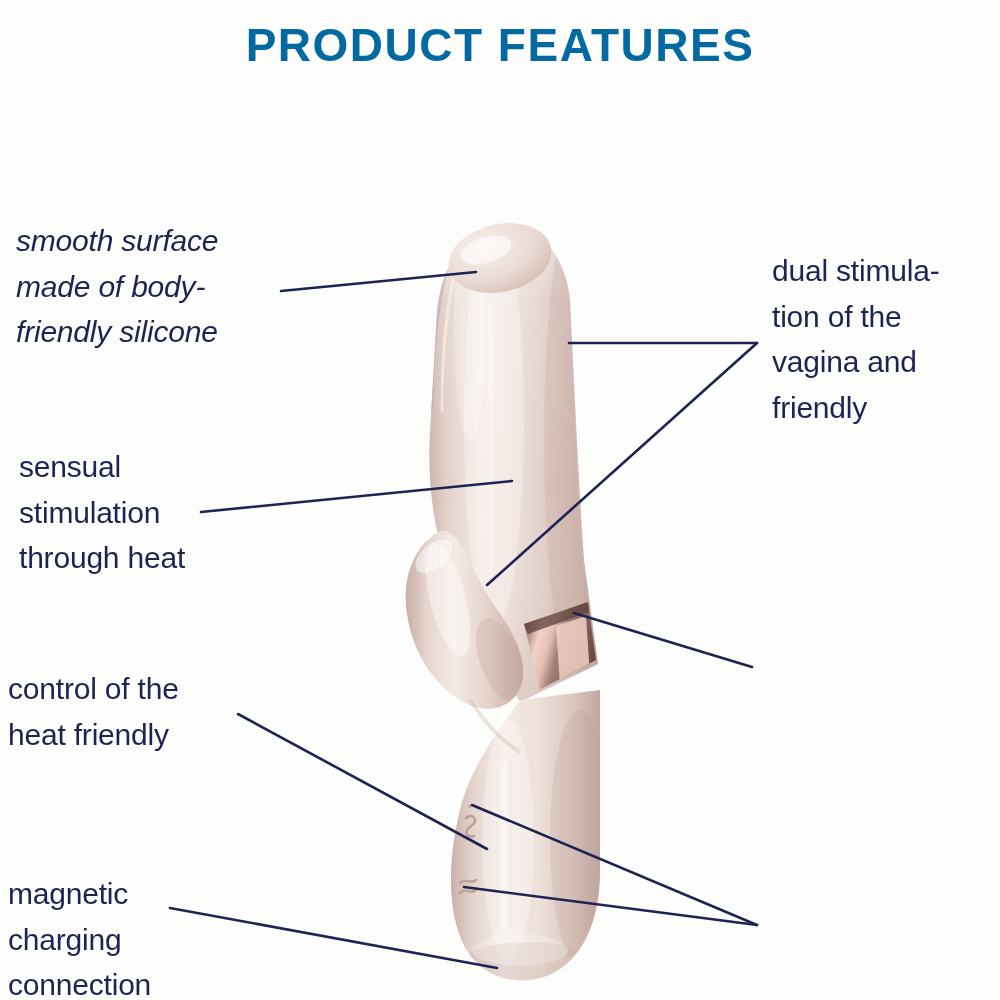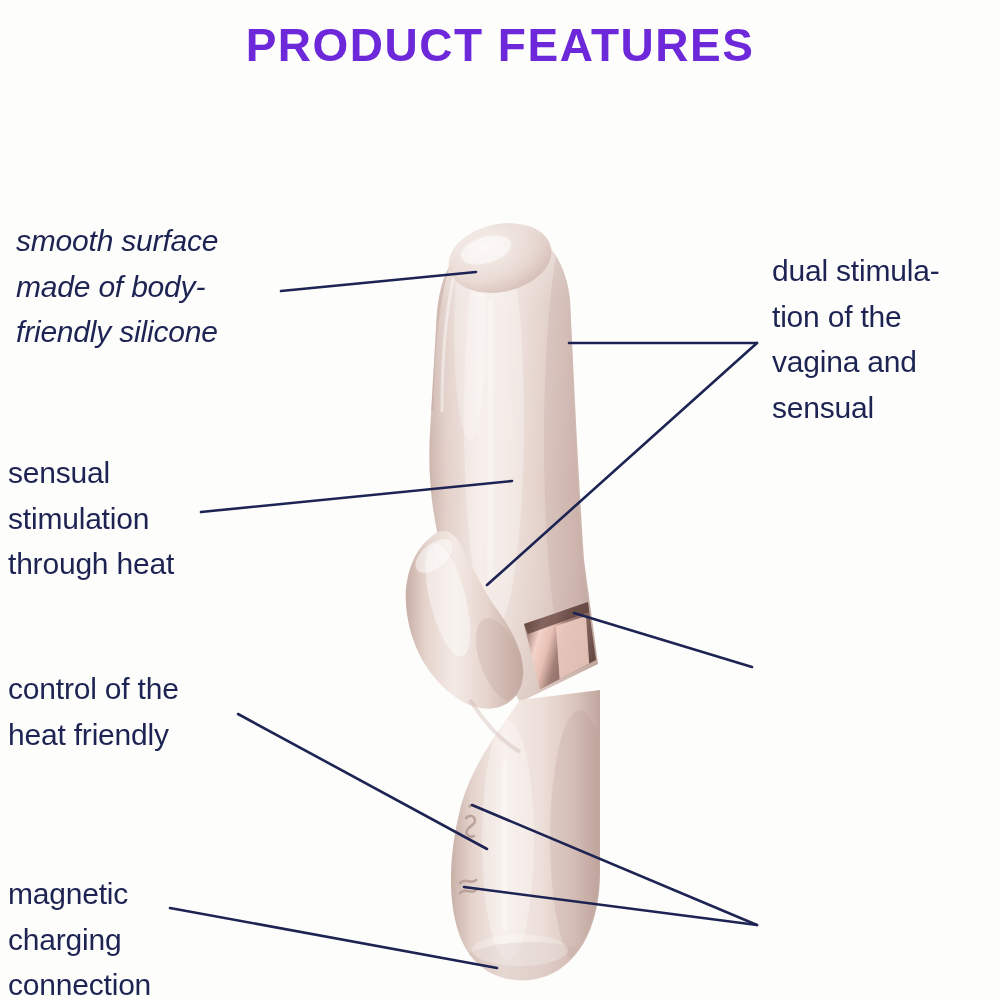--- a/index.html
+++ b/index.html
@@ -18,39 +18,39 @@
   #title {
     position: absolute;
     top: 18px;
     left: 0;
     width: 1000px;
     text-align: center;
     font-family: "Liberation Sans", sans-serif;
     font-weight: bold;
     font-size: 46px;
     letter-spacing: 1.5px;
-    color: #6d28d9;
+    color: #0369a1;
     white-space: nowrap;
   }
   .callout {
     position: absolute;
     color: #1d2352;
     font-family: "Liberation Sans", sans-serif;
     font-size: 30px;
     line-height: 1.52;
     font-weight: 400;
     white-space: pre-line;
     letter-spacing: -0.2px;
   }
   .callout.left  { text-align: left; }
   .callout.right { text-align: left; }
 
   
   #c-smooth   { left: 16px;   top: 218px; width: 300px; font-style: italic; }
-  #c-sensual  { left: 8px;   top: 444px; width: 290px; margin-top: 6px; }
+  #c-sensual  { left: 19px;   top: 444px; width: 290px; }
   #c-heatctl  { left: 8px;   top: 666px; width: 290px; }
   #c-magnetic { left: 8px;   top: 834px; width: 290px; margin-top: 37px; }
   #c-dual     { left: 772px; top: 248px; width: 228px; }
   #c-connect  { left: 772px; top: 522px; width: 228px; }
   #c-vibr     { left: 772px; top: 885px; width: 228px; }
 
   #artwork {
     position: absolute;
     left: 0; top: 0;
     width: 1000px; height: 1000px;
@@ -281,17 +281,17 @@
   <div class="callout left" id="c-heatctl">control of the
 heat friendly</div>
 
   <div class="callout left" id="c-magnetic">magnetic
 charging
 connection</div>
 
   <div class="callout right" id="c-dual">dual stimula-
 tion of the
 vagina and
-sensual</div>
+friendly</div>
 
 
 
 </div>
 
 </body></html>

